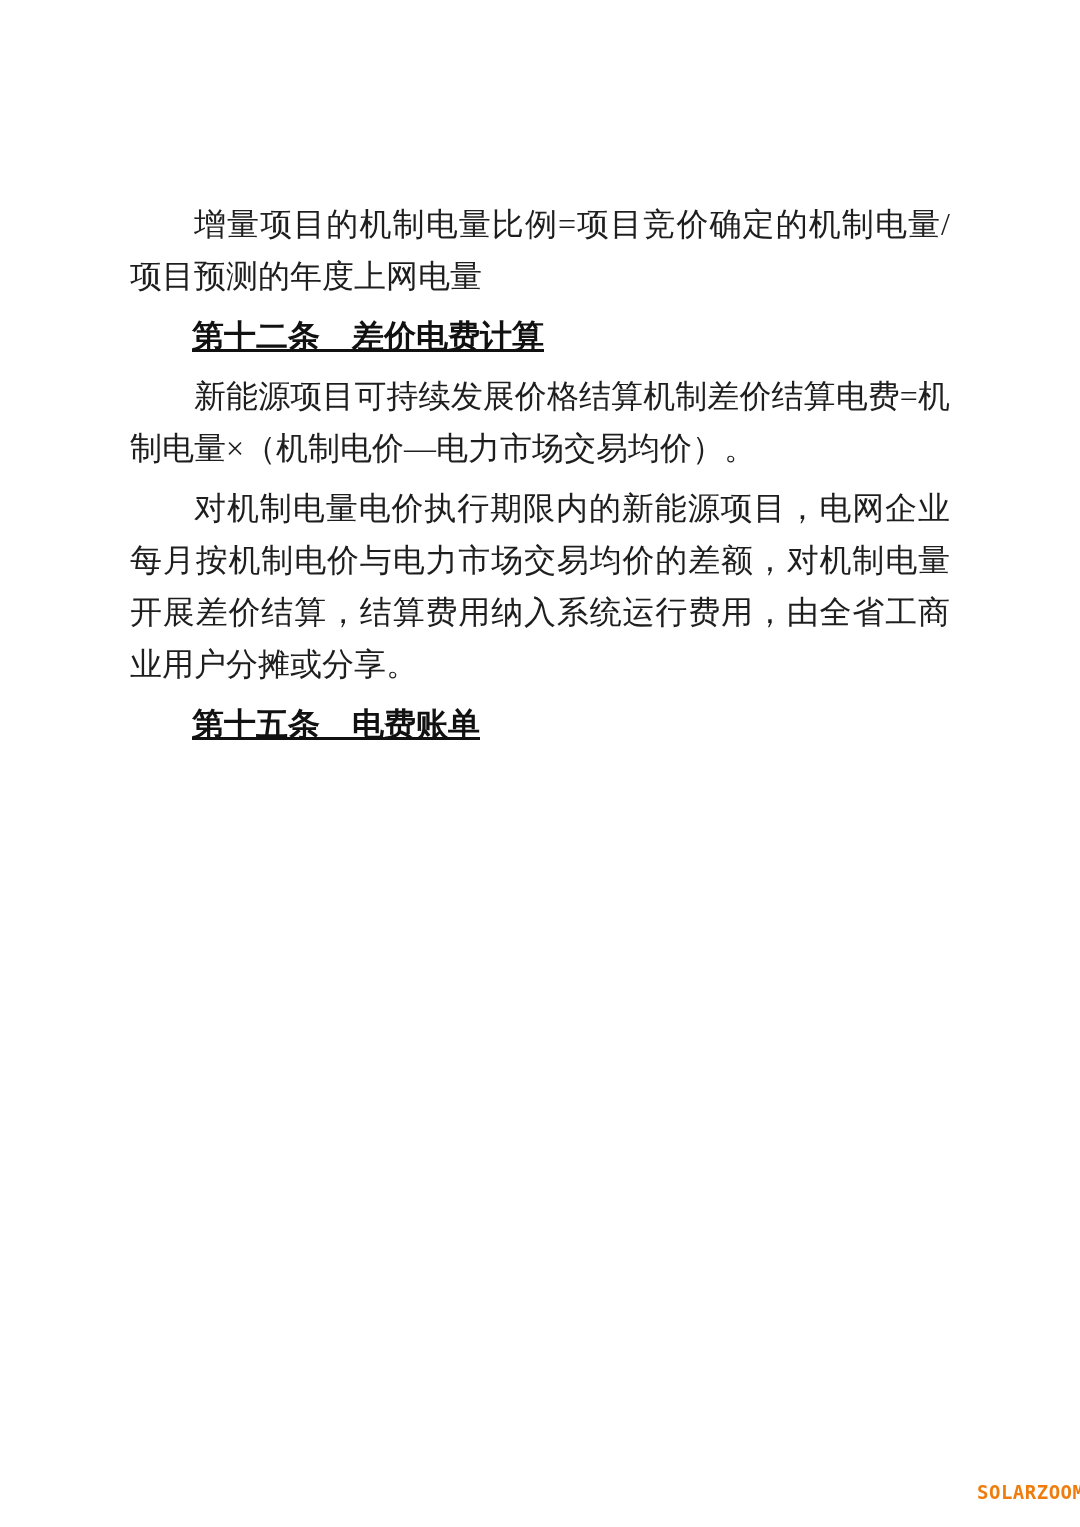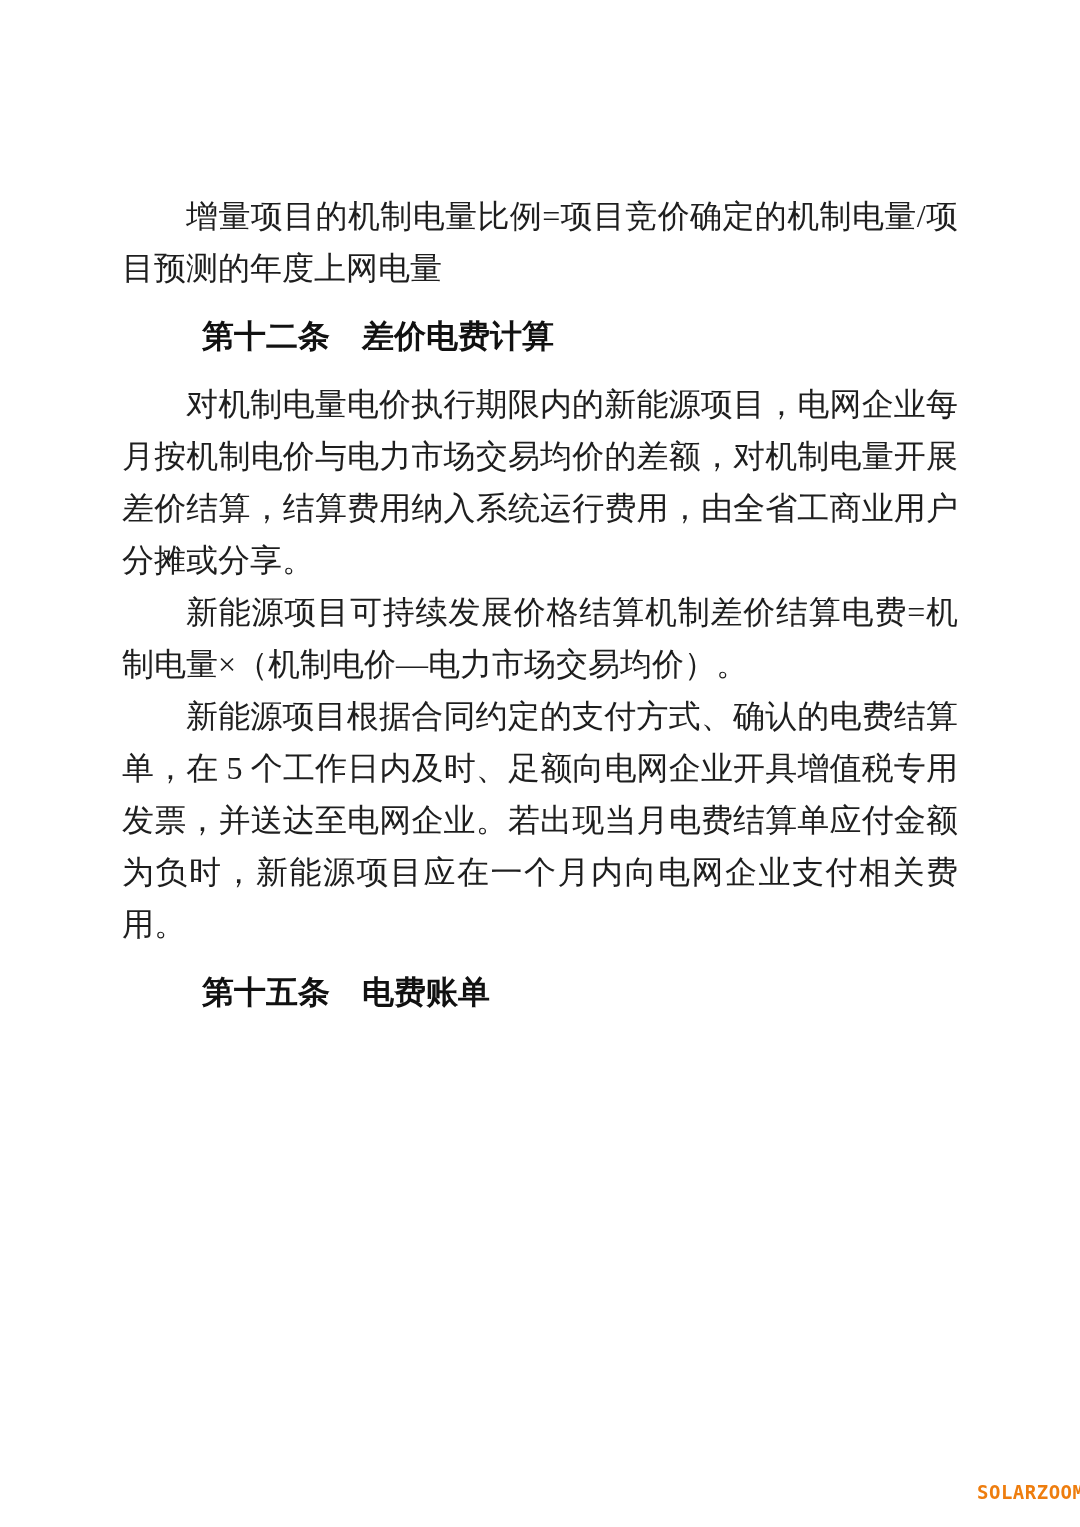--- a/index.html
+++ b/index.html
@@ -17,46 +17,46 @@
     left: 122px;
     width: 836px;
     font-size: 32px;
     line-height: 52px;
     color: #1e1e1e;
     text-align: justify;
     text-justify: inter-ideograph;
     word-break: break-all;
   }
   .para {
-    margin: 0;
+    margin: 8px;
     text-indent: 2em;
   }
   .heading {
-    margin: 16px;
+    margin: 6px;
     text-indent: 2em;
     font-weight: 700;
     color: #111111;
+    text-decoration: underline;
   }
   .watermark {
     position: absolute;
     left: 977px;
     top: 1481px;
     font-family: "DejaVu Sans Mono", "Liberation Mono", monospace;
     font-weight: 700;
     font-size: 19px;
     letter-spacing: 0.5px;
     color: #ee7d0e;
     white-space: nowrap;
   }
 </style>
 </head>
 <body>
 
 <div class="doc">
   <p class="para">增量项目的机制电量比例=项目竞价确定的机制电量/项目预测的年度上网电量</p>
   <p class="heading">第十二条　差价电费计算</p>
+  <p class="para">新能源项目可持续发展价格结算机制差价结算电费=机制电量×（机制电价—电力市场交易均价）。</p>
   <p class="para">对机制电量电价执行期限内的新能源项目，电网企业每月按机制电价与电力市场交易均价的差额，对机制电量开展差价结算，结算费用纳入系统运行费用，由全省工商业用户分摊或分享。</p>
-  <p class="para">新能源项目可持续发展价格结算机制差价结算电费=机制电量×（机制电价—电力市场交易均价）。</p>
-  <p class="para">新能源项目根据合同约定的支付方式、确认的电费结算单，在 5 个工作日内及时、足额向电网企业开具增值税专用发票，并送达至电网企业。若出现当月电费结算单应付金额为负时，新能源项目应在一个月内向电网企业支付相关费用。</p>
   <p class="heading">第十五条　电费账单</p>
 </div>
 
 <div class="watermark">SOLARZOOM</div>
 
 </body></html>

